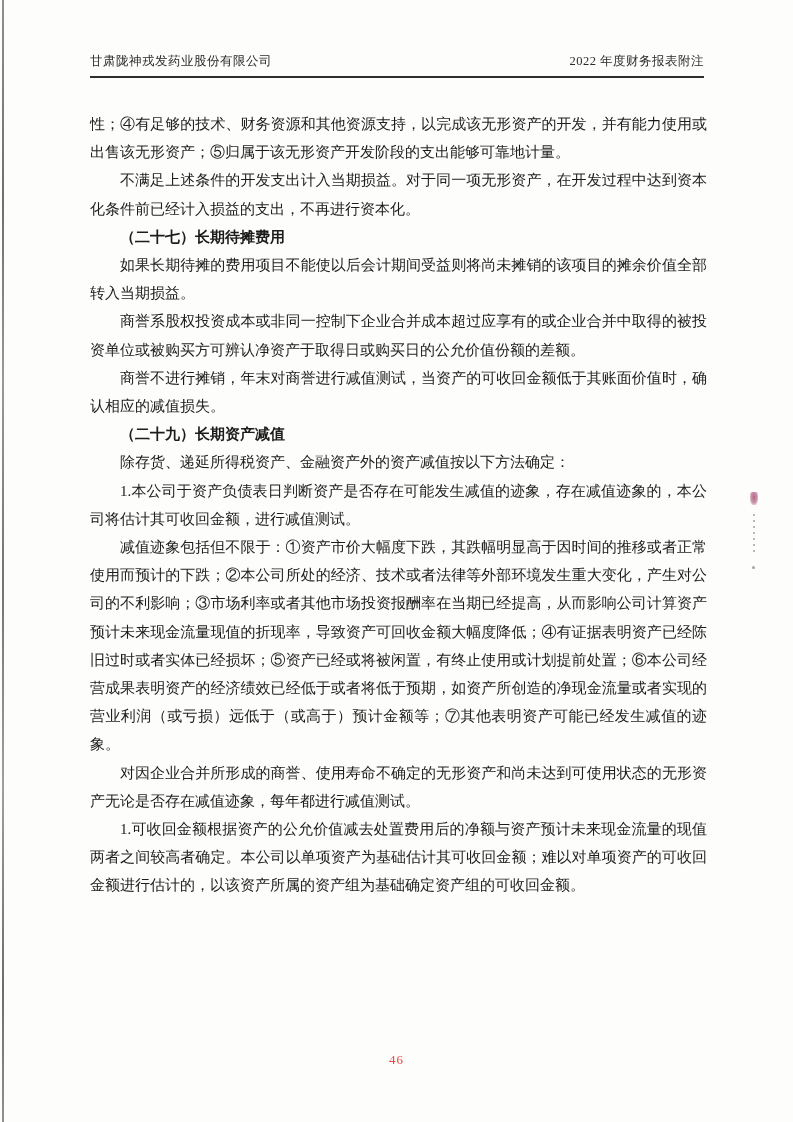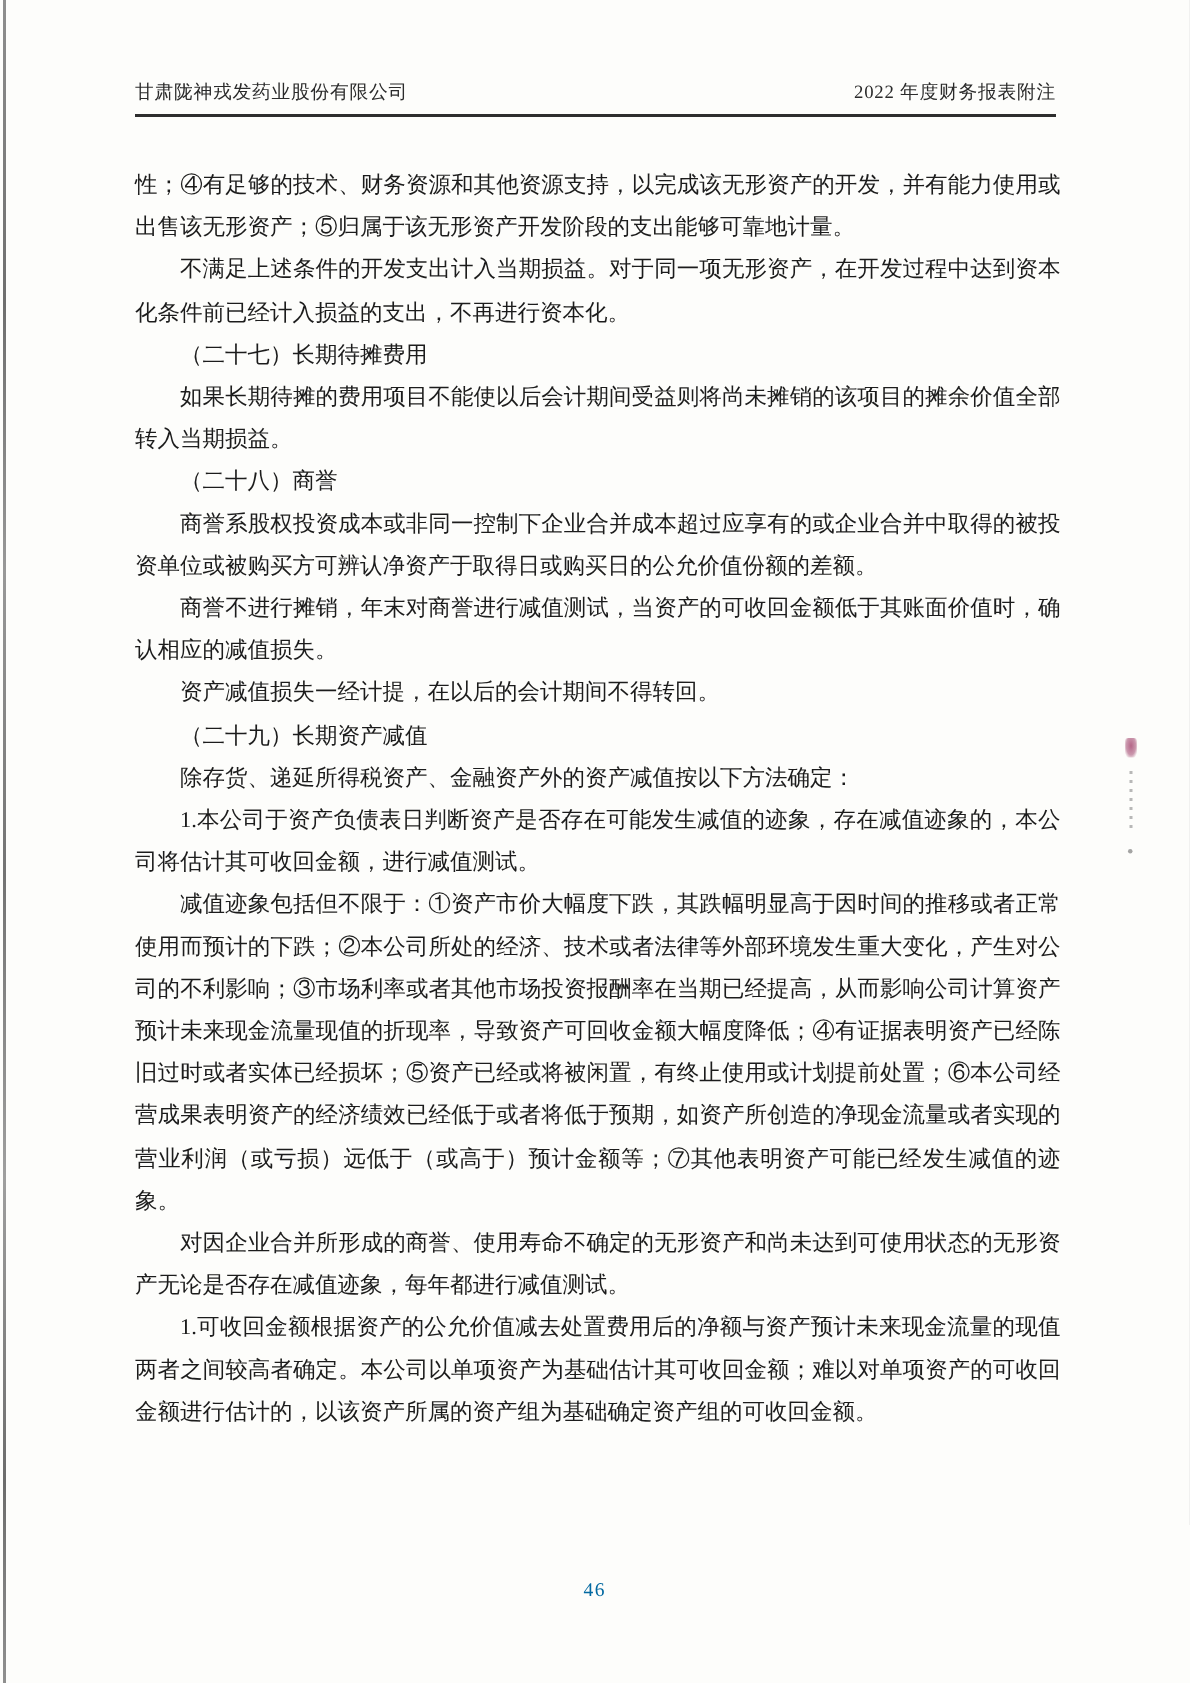--- a/index.html
+++ b/index.html
@@ -26,24 +26,24 @@
     padding-bottom:6px;
   }
   .content{
     position:absolute;left:90px;top:110px;width:617px;
     font-size:15px;line-height:28.2px;
     text-align:justify;text-justify:inter-ideograph;
   }
   .content p{margin:0;}
   .content p.b{text-indent:2em;}
   .content p.ni{text-indent:0;}
-  .content p.h{font-weight:normal;text-indent:2em;text-align:left;}
+  .content p.h{font-weight:bold;text-indent:2em;text-align:left;}
   .pageno{
     position:absolute;left:0;top:1052px;width:100%;
-    text-align:center;font-size:13px;color:#0369a1;letter-spacing:1px;
+    text-align:center;font-size:13px;color:#ef4444;letter-spacing:1px;
   }
   
   .mark-pink{
     position:absolute;left:750px;top:492px;width:8px;height:13px;
     background:radial-gradient(ellipse at 50% 40%,#a84c74 0%,#c287a0 55%,rgba(194,135,160,0) 85%);
     border-radius:2px;opacity:.85;
   }
   .mark-ruler{
     position:absolute;left:753px;top:514px;width:2px;height:38px;
     background:repeating-linear-gradient(#9a9a9a 0 2px,rgba(0,0,0,0) 2px 6px);
@@ -64,24 +64,22 @@
   <div class="hdr">
     <span>甘肃陇神戎发药业股份有限公司</span>
     <span>2022 年度财务报表附注</span>
   </div>
 
   <div class="content" id="content">
       <p class="b ni">性；④有足够的技术、财务资源和其他资源支持，以完成该无形资产的开发，并有能力使用或出售该无形资产；⑤归属于该无形资产开发阶段的支出能够可靠地计量。</p>
       <p class="b">不满足上述条件的开发支出计入当期损益。对于同一项无形资产，在开发过程中达到资本化条件前已经计入损益的支出，不再进行资本化。</p>
       <p class="h">（二十七）长期待摊费用</p>
       <p class="b">如果长期待摊的费用项目不能使以后会计期间受益则将尚未摊销的该项目的摊余价值全部转入当期损益。</p>
-      <p class="h">（二十八）商誉</p>
       <p class="b">商誉系股权投资成本或非同一控制下企业合并成本超过应享有的或企业合并中取得的被投资单位或被购买方可辨认净资产于取得日或购买日的公允价值份额的差额。</p>
       <p class="b">商誉不进行摊销，年末对商誉进行减值测试，当资产的可收回金额低于其账面价值时，确认相应的减值损失。</p>
-      <p class="b">资产减值损失一经计提，在以后的会计期间不得转回。</p>
       <p class="h">（二十九）长期资产减值</p>
       <p class="b">除存货、递延所得税资产、金融资产外的资产减值按以下方法确定：</p>
       <p class="b">1.本公司于资产负债表日判断资产是否存在可能发生减值的迹象，存在减值迹象的，本公司将估计其可收回金额，进行减值测试。</p>
       <p class="b">减值迹象包括但不限于：①资产市价大幅度下跌，其跌幅明显高于因时间的推移或者正常使用而预计的下跌；②本公司所处的经济、技术或者法律等外部环境发生重大变化，产生对公司的不利影响；③市场利率或者其他市场投资报酬率在当期已经提高，从而影响公司计算资产预计未来现金流量现值的折现率，导致资产可回收金额大幅度降低；④有证据表明资产已经陈旧过时或者实体已经损坏；⑤资产已经或将被闲置，有终止使用或计划提前处置；⑥本公司经营成果表明资产的经济绩效已经低于或者将低于预期，如资产所创造的净现金流量或者实现的营业利润（或亏损）远低于（或高于）预计金额等；⑦其他表明资产可能已经发生减值的迹象。</p>
       <p class="b">对因企业合并所形成的商誉、使用寿命不确定的无形资产和尚未达到可使用状态的无形资产无论是否存在减值迹象，每年都进行减值测试。</p>
       <p class="b">1.可收回金额根据资产的公允价值减去处置费用后的净额与资产预计未来现金流量的现值两者之间较高者确定。本公司以单项资产为基础估计其可收回金额；难以对单项资产的可收回金额进行估计的，以该资产所属的资产组为基础确定资产组的可收回金额。</p>
     </div>
 
   <div class="pageno">46</div>
 

